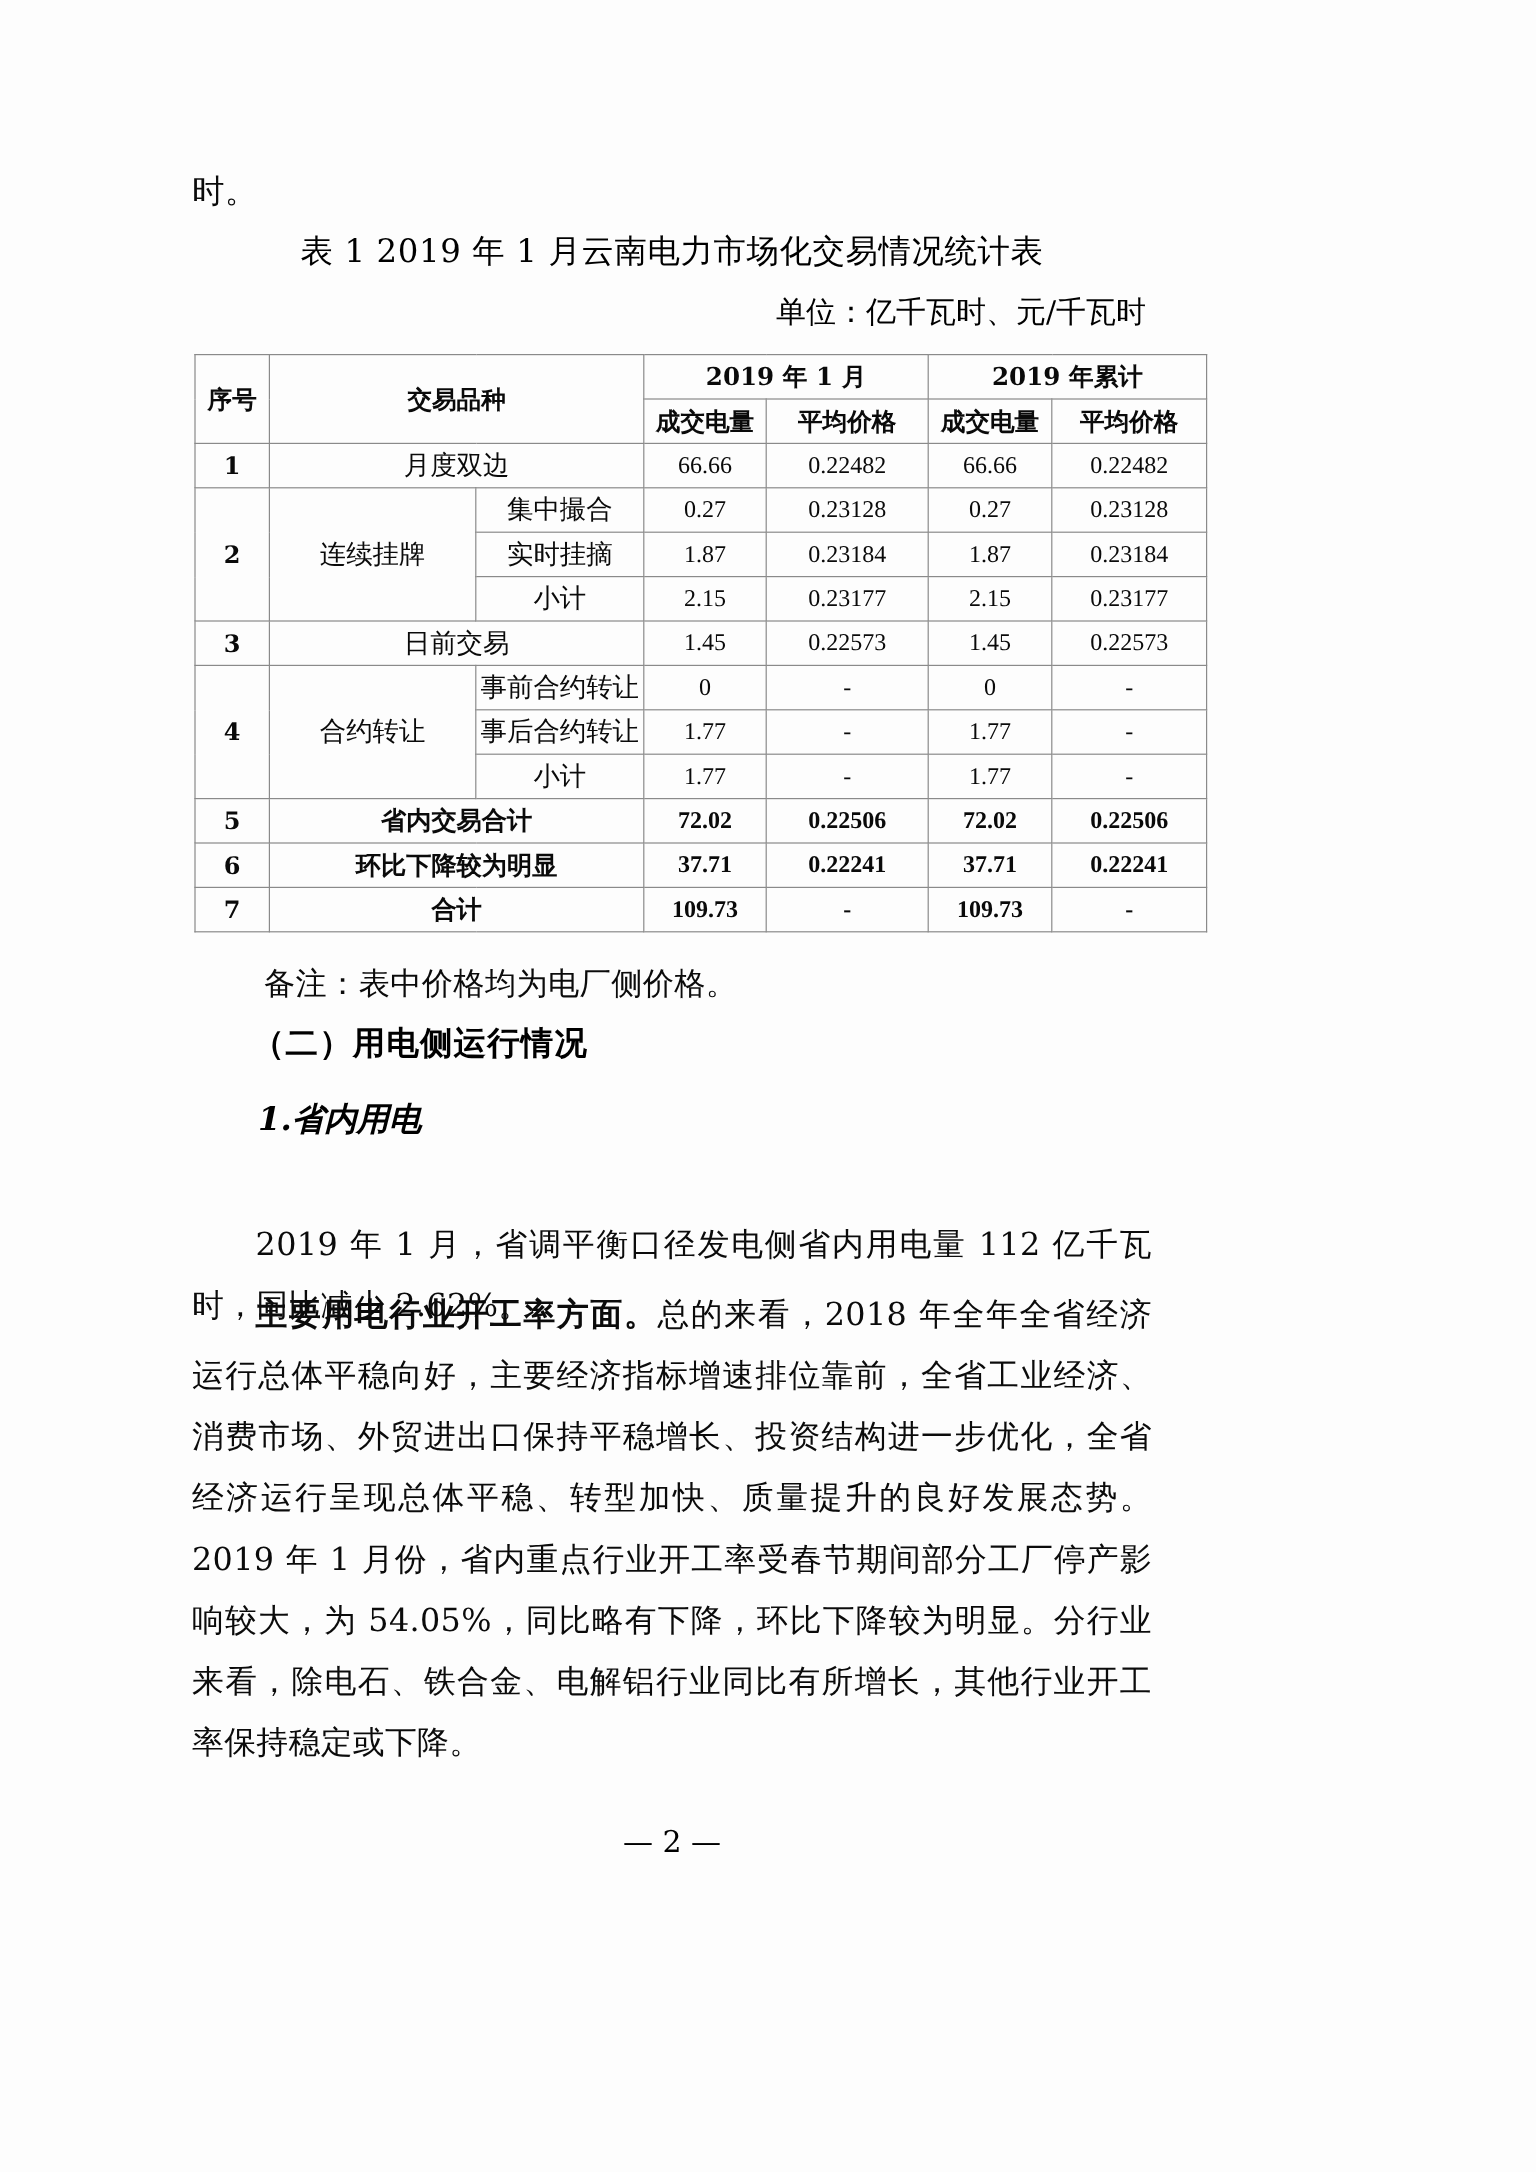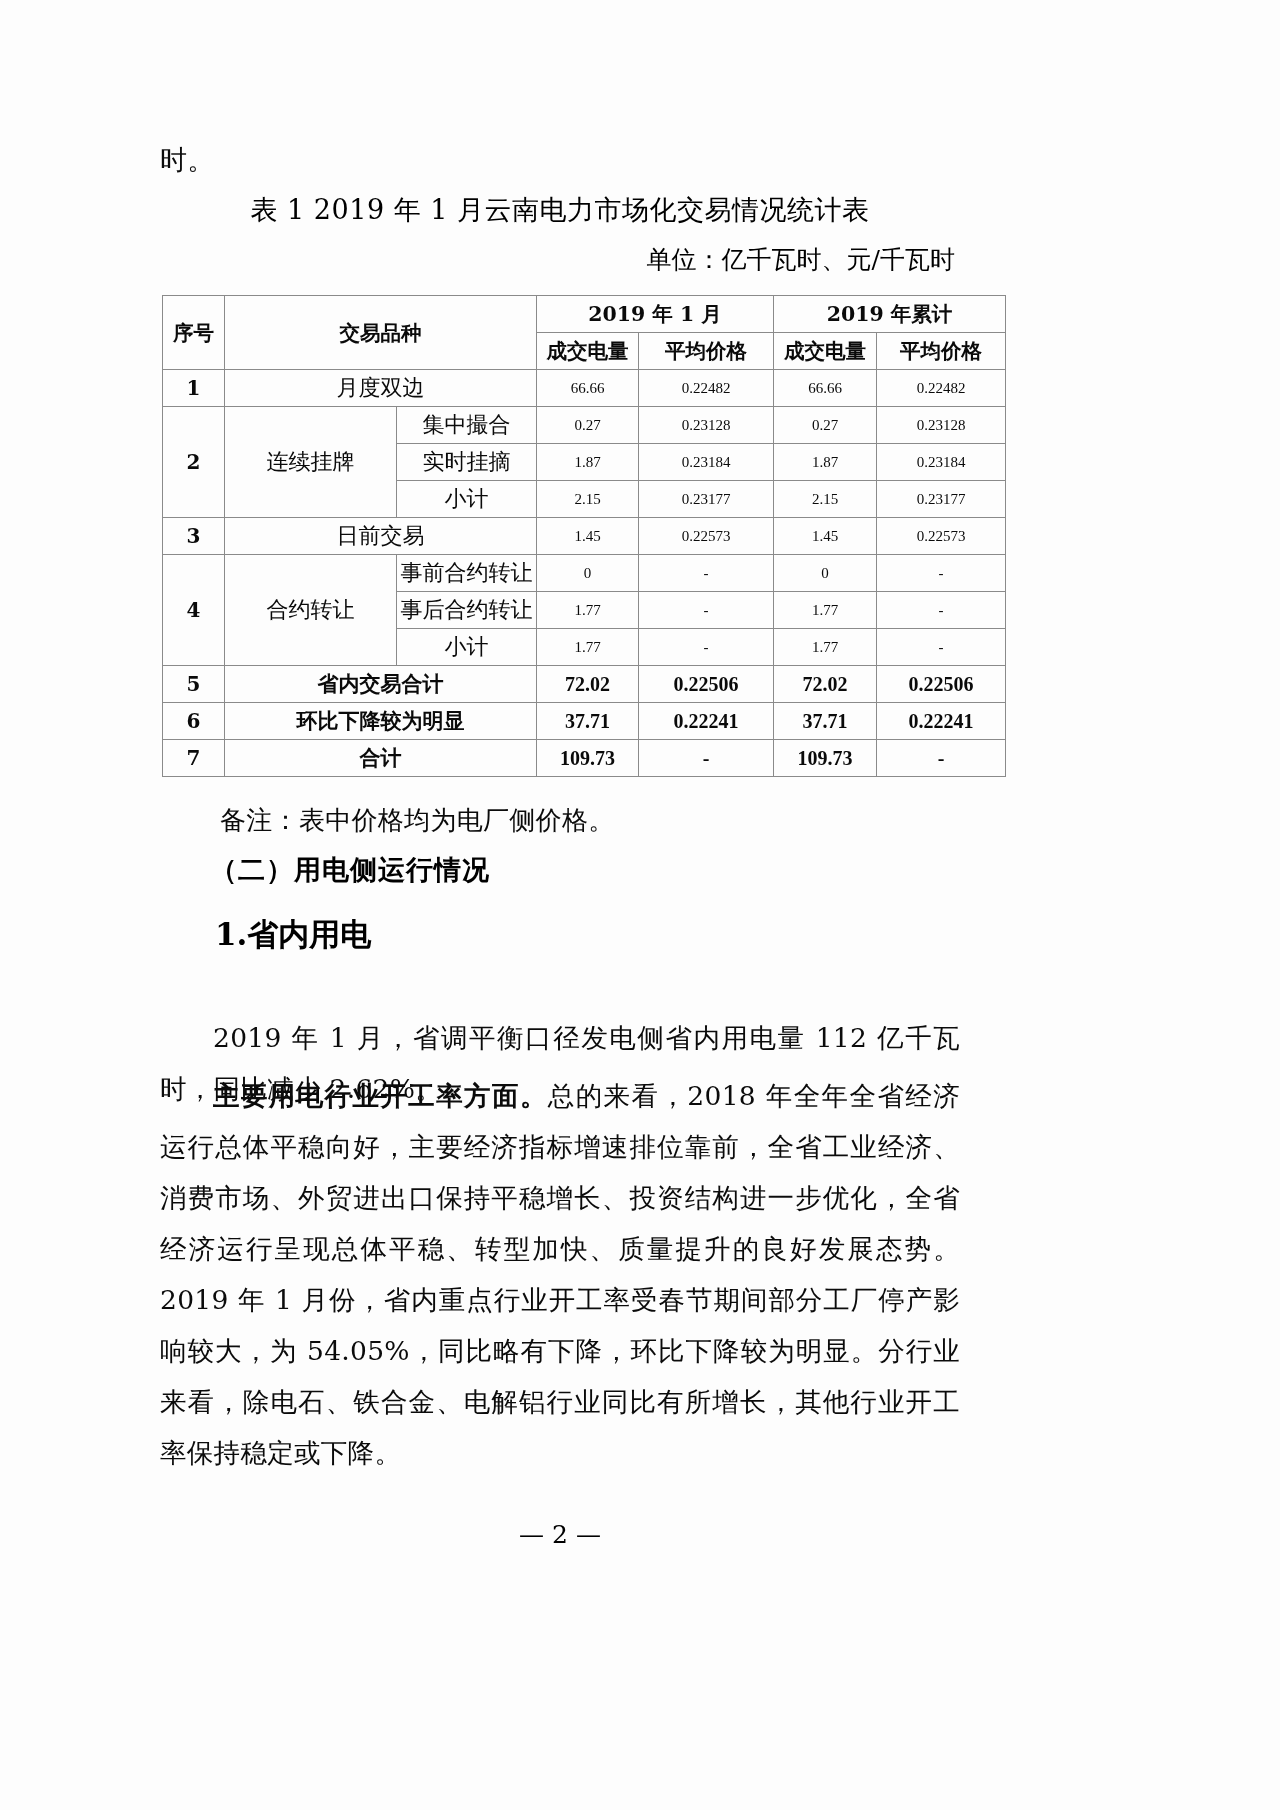--- a/index.html
+++ b/index.html
@@ -87,21 +87,21 @@
     height: 36px;
     font-weight: normal;
     color: #0a0a0a;
     font-family: "DejaVu Serif", "Liberation Serif", serif;
   }
   table.stat .hd {
     font-weight: bold;
     font-size: 20.5px;
   }
   table.stat .num {
-    font-size: 15px;
+    font-size: 20px;
     font-family: "Liberation Serif", "DejaVu Serif", serif;
   }
   table.stat .numb {
     font-size: 20px;
     font-weight: bold;
     font-family: "Liberation Serif", "DejaVu Serif", serif;
   }
   table.stat .idx {
     font-weight: bold;
     font-size: 20px;
@@ -131,23 +131,24 @@
     top: 848px;
     font-size: 27px;
     font-weight: bold;
     line-height: 44px;
     letter-spacing: 1px;
   }
   .h-sub {
     position: absolute;
     left: 55px;
     top: 912px;
-    font-size: 31px;
+    font-size: 27px;
     font-weight: bold;
     line-height: 44px;
+    font-style: italic;
   }
   .body1 {
     position: absolute;
     left: 0;
     top: 1012px;
     width: 800px;
   }
   .body2 {
     position: absolute;
     left: 0;

